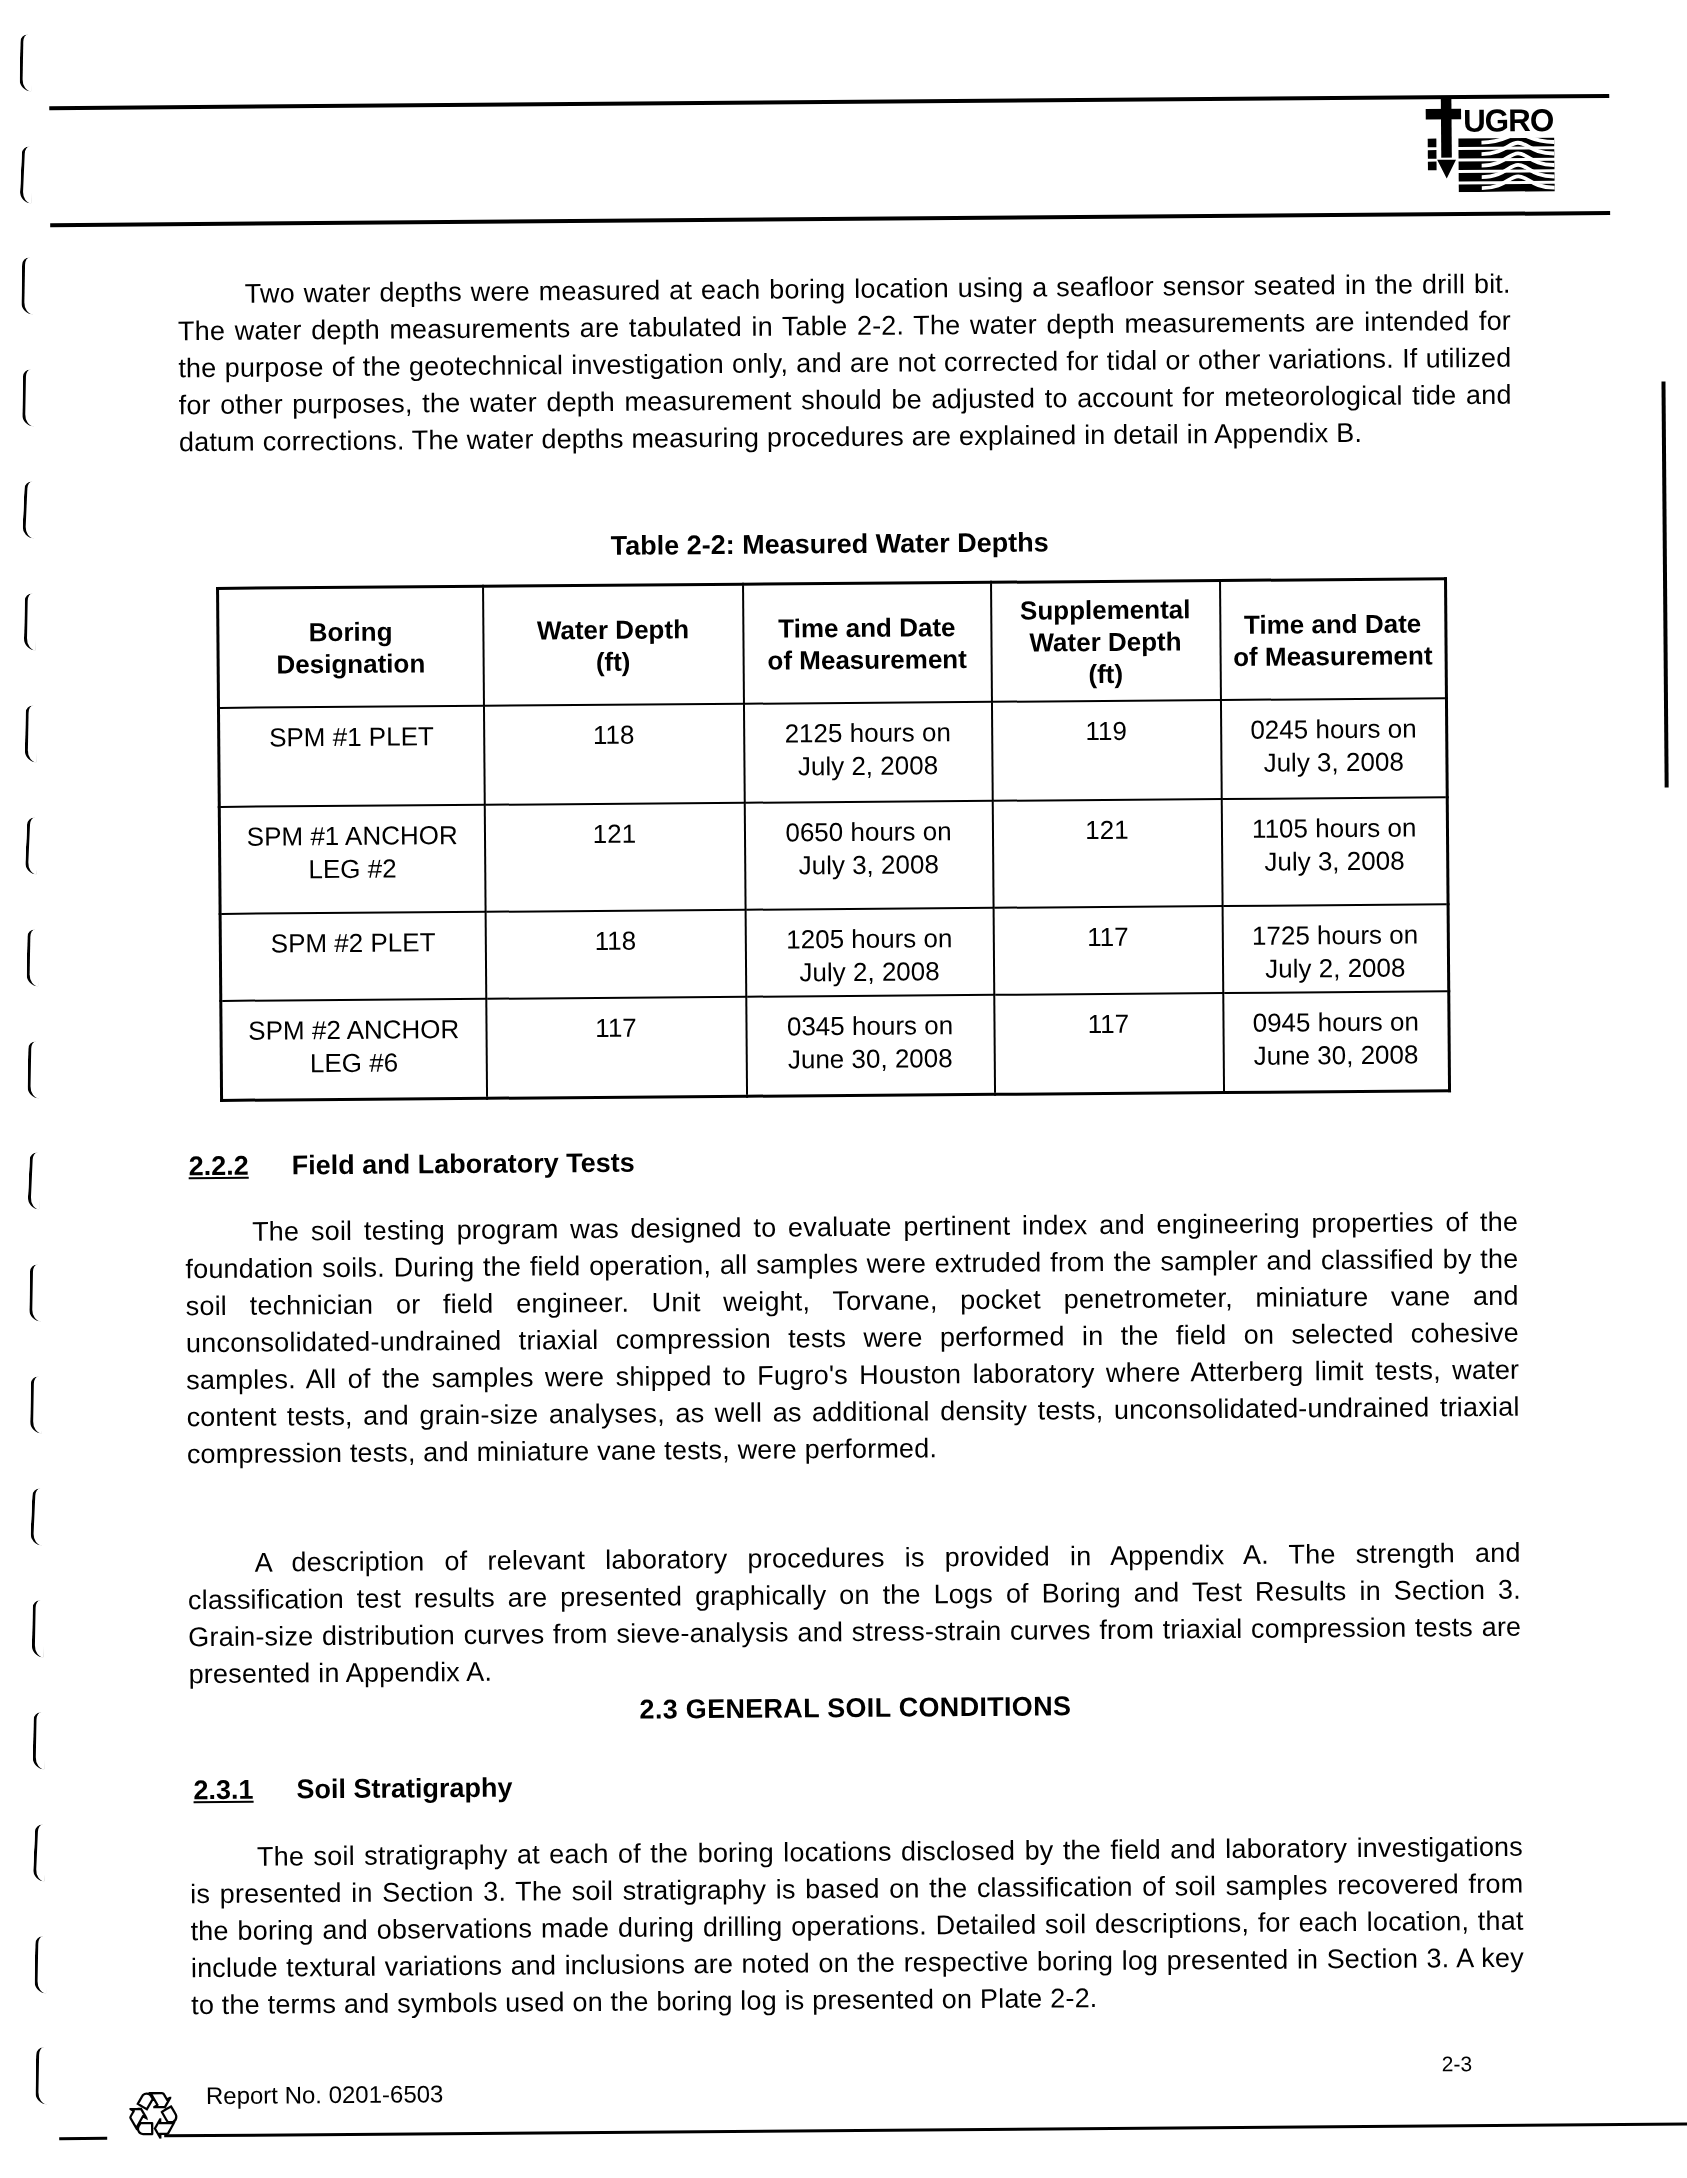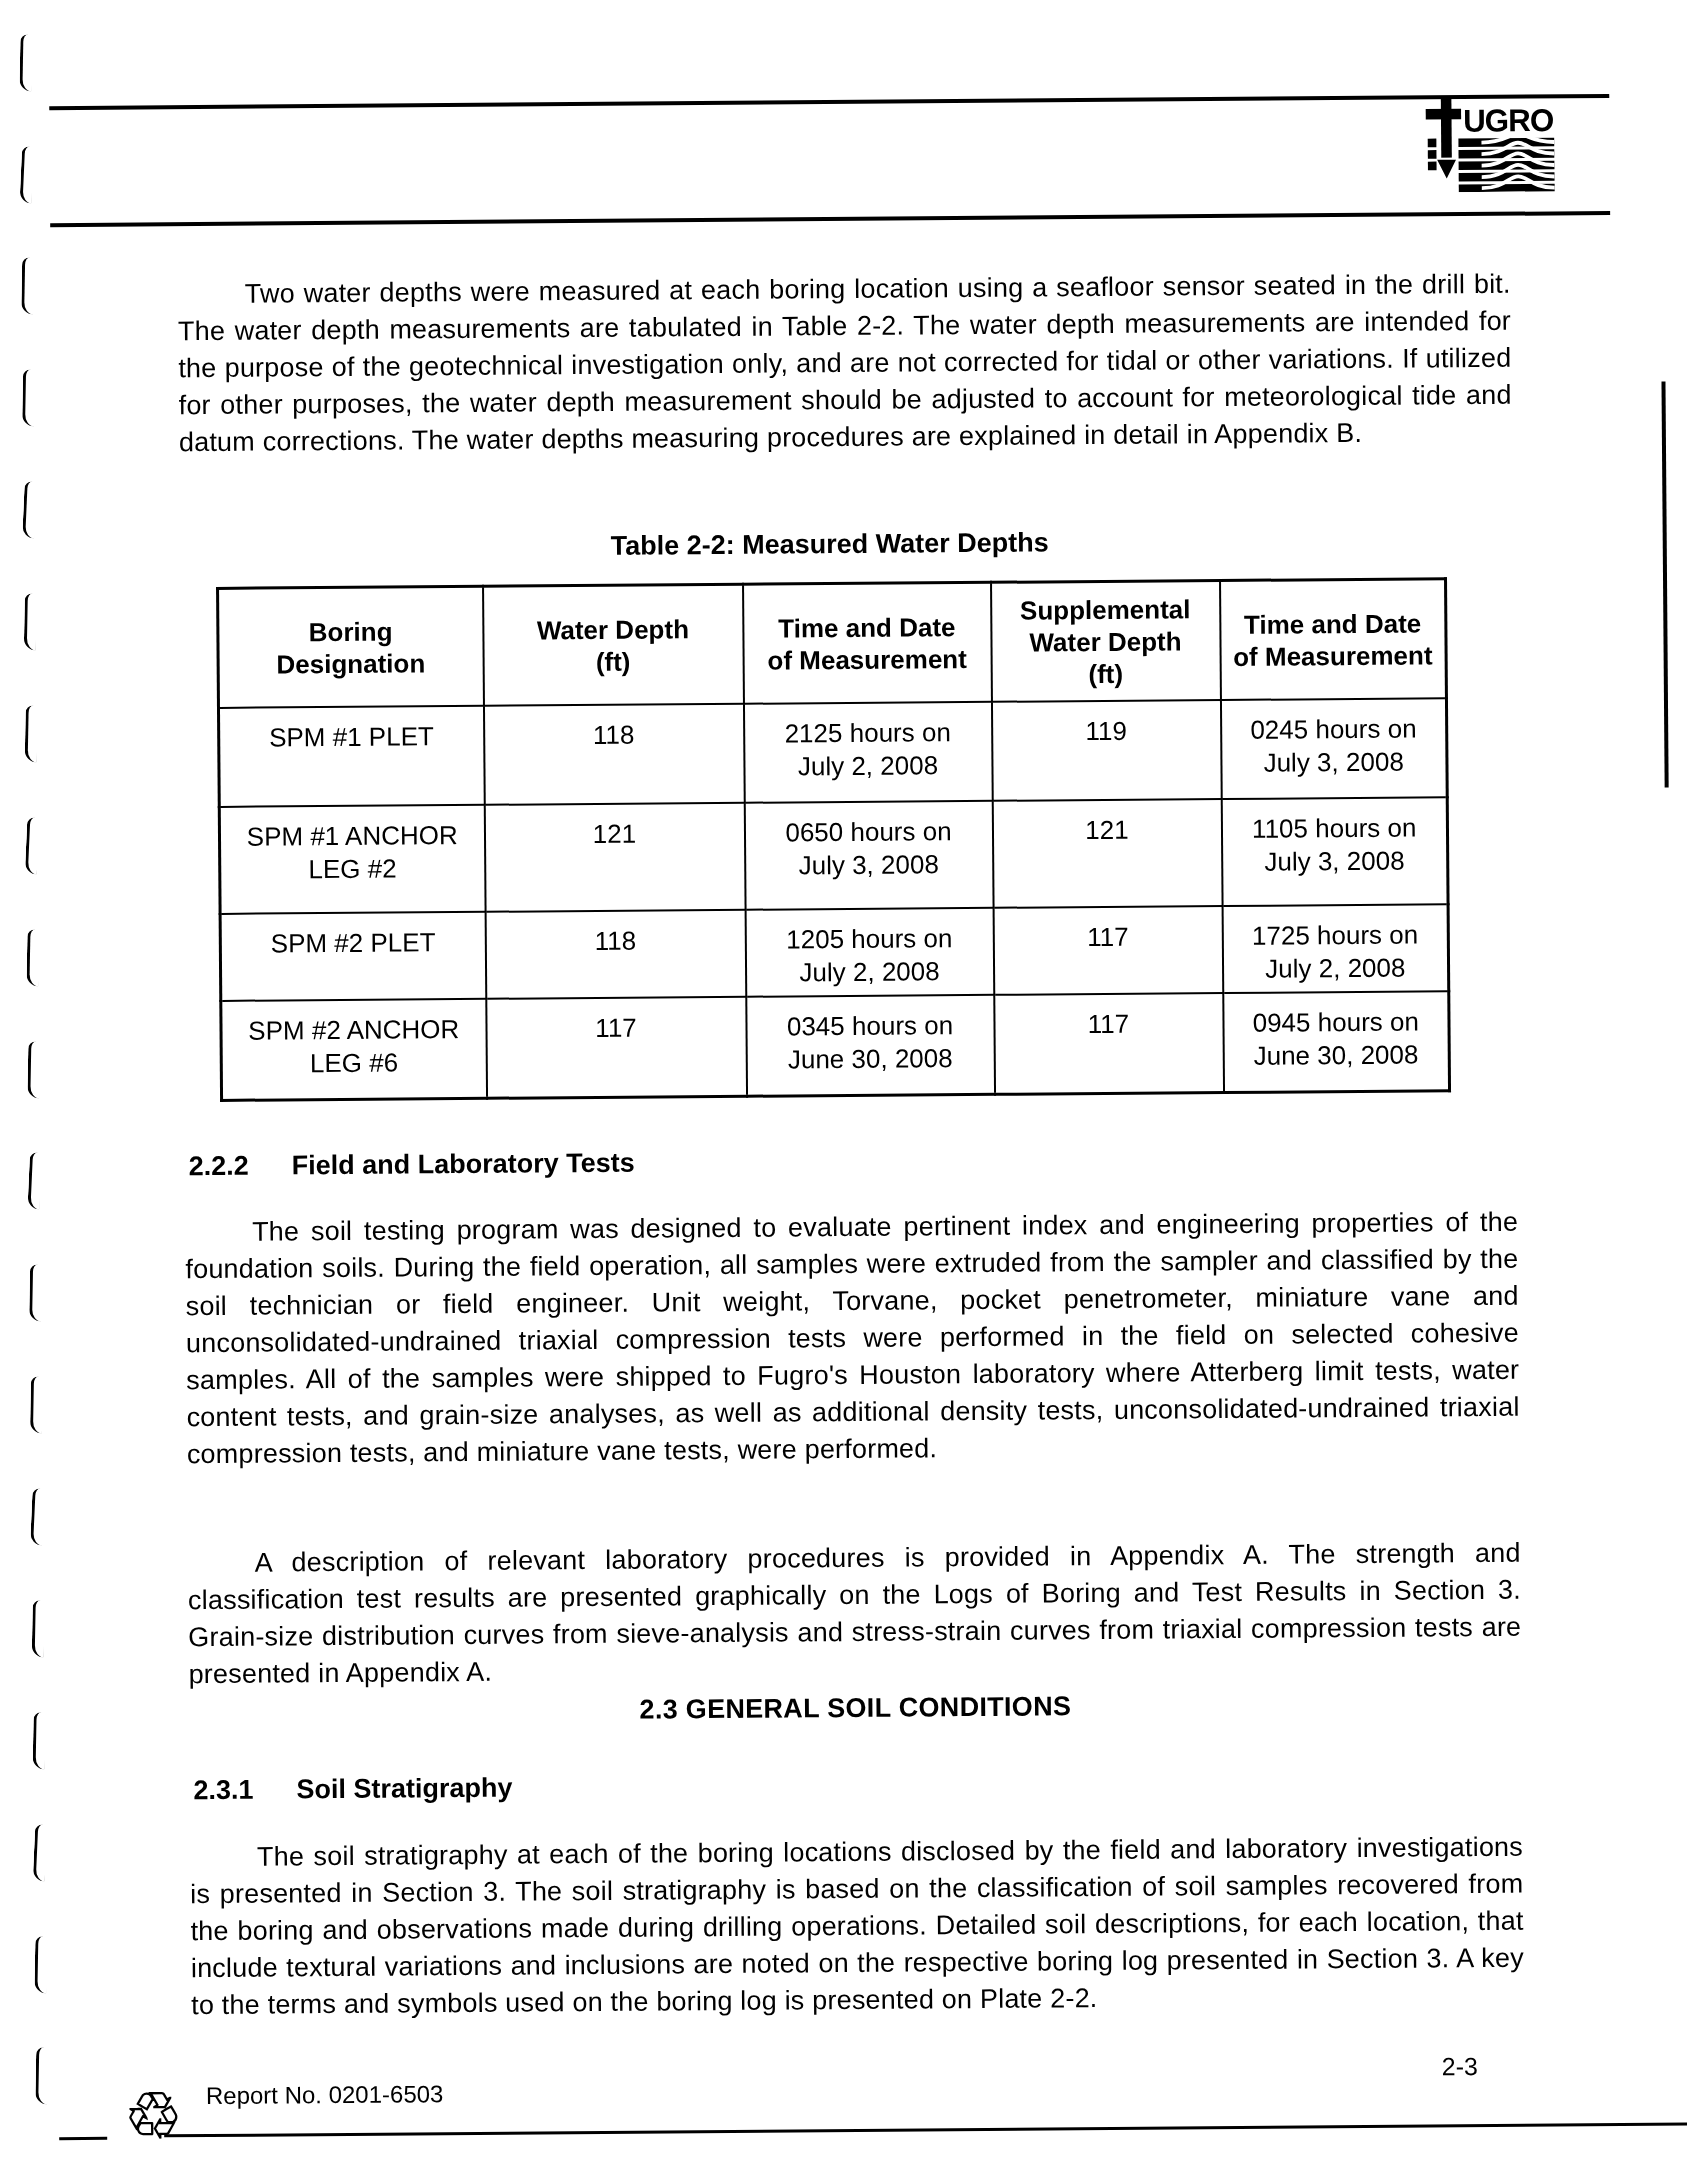--- a/index.html
+++ b/index.html
@@ -63,25 +63,25 @@
   table.wd tr.data td{ vertical-align:top; padding-top:13px; }
   table.wd{ border:3px solid #000; }
   .cl{ display:block; }
 
   .sec-head{
     position:absolute; left:188px; width:1327px;
     font-weight:bold; font-size:27px;
   }
   #head-222{ top:1146px; }
   #head-231{ top:1770px; }
-  .sec-num{ display:inline-block; width:103px; }
+  .sec-num{ display:inline-block; width:103px;text-decoration:underline; }
   #head-23{ position:absolute; left:184px; top:1693px; width:1333px; text-align:center; font-weight:bold; font-size:27px; letter-spacing:0.3px; }
 
   .footer-report{ position:absolute; left:198px; top:2077px; font-size:24px; }
-  .footer-page{ position:absolute; left:1434px; top:2057px; font-size:25px; }
+  .footer-page{ position:absolute; left:1434px; top:2057px; font-size:21px; }
   .recycle{
     position:absolute; left:117px; top:2079px; font-size:63px; line-height:63px;
     color:#000; font-family:"DejaVu Sans", sans-serif;
   }
   @supports (-webkit-text-stroke: 1px black){
     .recycle{ color:transparent; -webkit-text-stroke:2.3px #000; }
   }
 </style>
 </head>
 <body>

